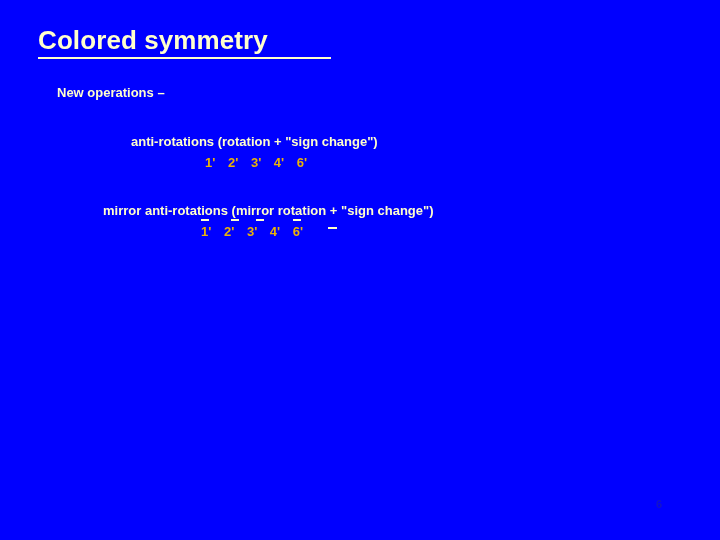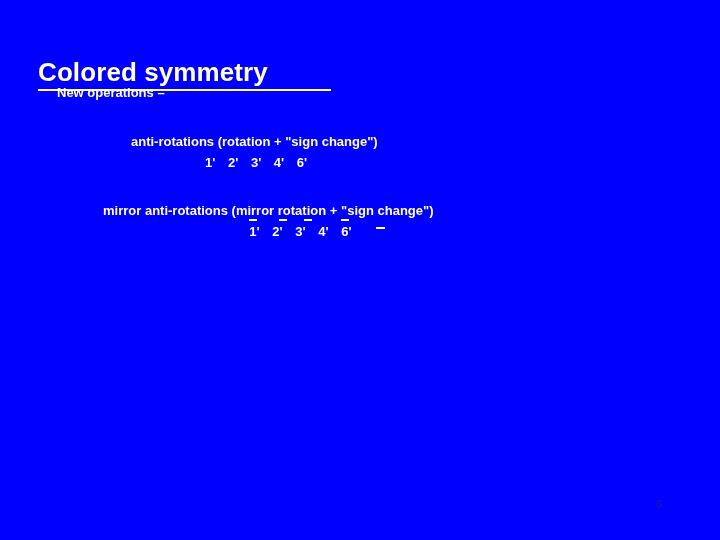--- a/index.html
+++ b/index.html
@@ -30,21 +30,20 @@
     top: 25px;
     width: 295px;
   }
   .slide-title {
     font-size: 26px;
     font-weight: bold;
     color: #ffffcc;
     letter-spacing: 0.1px;
     line-height: 30px;
     white-space: nowrap;
-    margin-top: 32px;
   }
   .title-rule {
     margin-top: 2px;
     height: 2px;
     background: #ffffcc;
     width: 293px;
   }
 
   
   .lead {
@@ -60,35 +59,34 @@
 
   .grp-anti {
     position: absolute;
     left: 131px;
     top: 133px;
   }
   .grp-mirror {
     position: absolute;
     left: 103px;
     top: 202px;
-    text-align: center;
   }
 
   .grp-head {
     font-size: 13px;
     font-weight: bold;
     color: #ffffcc;
     white-space: nowrap;
     line-height: 17px;
   }
 
   .sym-row {
     font-size: 13px;
     font-weight: bold;
-    color: #ffffff;
+    color: #eab308;
     white-space: nowrap;
     line-height: 20px;
     margin-top: 3px;
   }
   .sym-row.indent-a { padding-left: 74px; }
   .sym-row.indent-b { padding-left: 98px; }
 
   
   .sym {
     position: relative;

